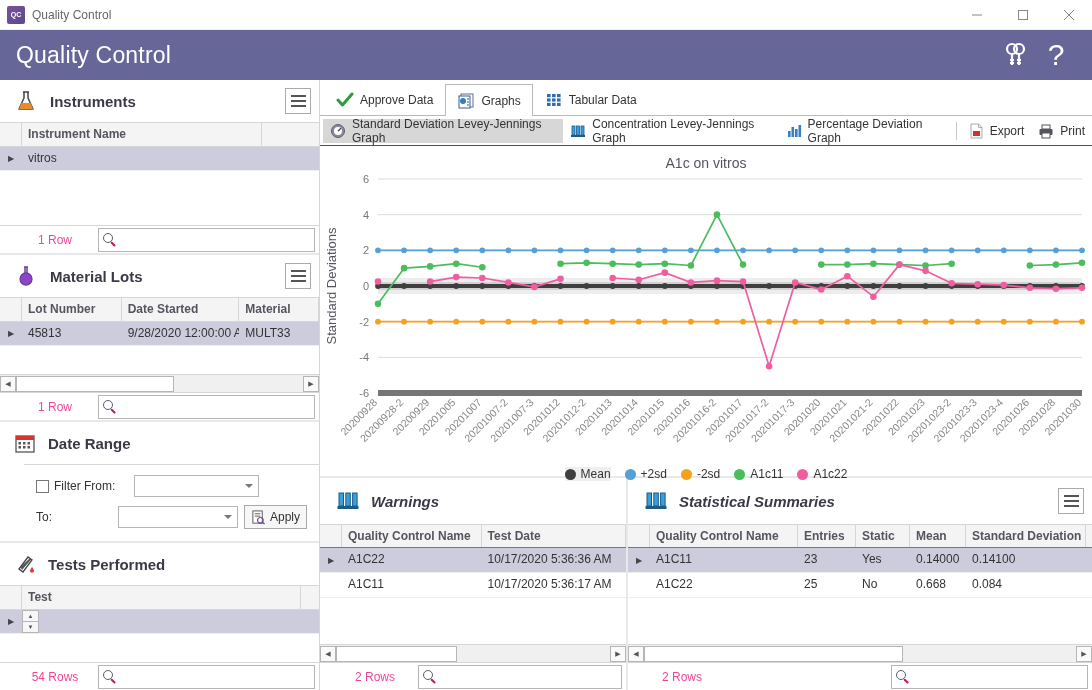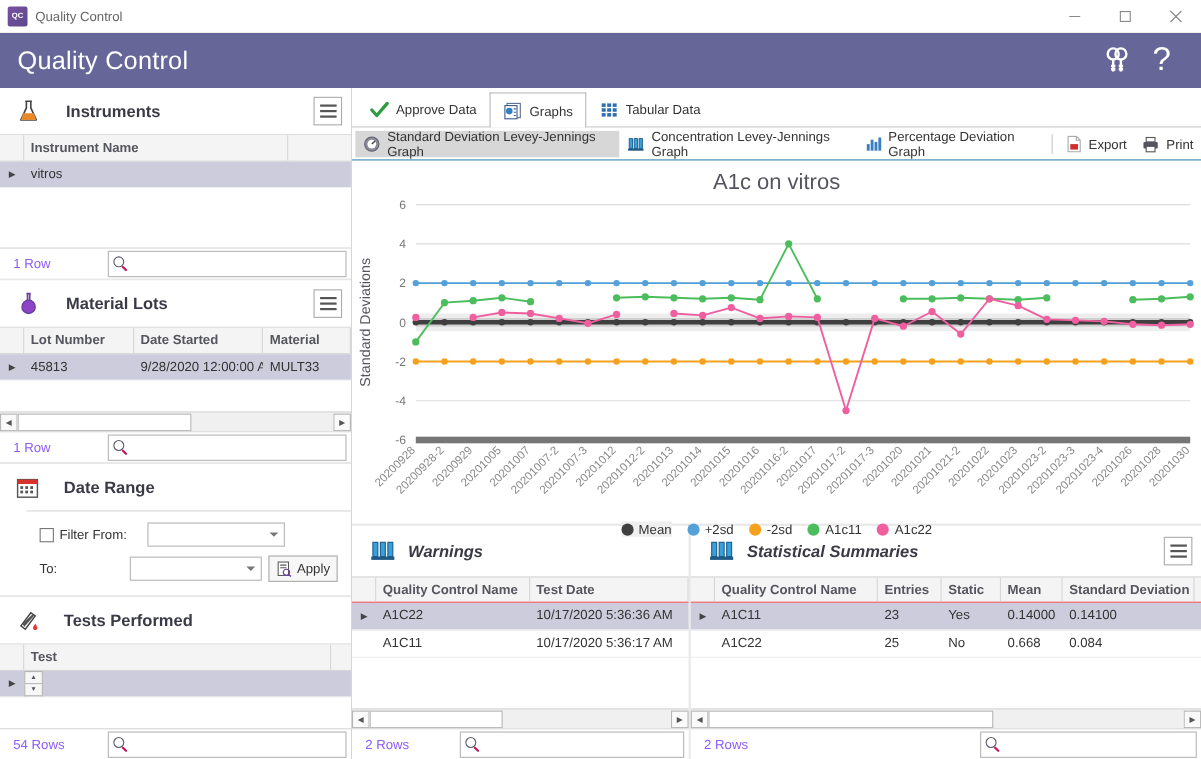--- a/index.html
+++ b/index.html
@@ -45,21 +45,21 @@
   .body { flex:1; display:flex; min-height:0; }
 
   
   .sidebar { width:320px; min-width:320px; border-right:1px solid #d6d6d6; display:flex;
              flex-direction:column; background:#fff; }
   .panel { border-bottom:2px solid #e8e8e8; display:flex; flex-direction:column; }
   .panel-head {
     height:42px; min-height:42px; display:flex; align-items:center; padding:0 8px 0 14px;
     background:#fff;
   }
-  .panel-head .ttl { font-size:15px; font-weight:bold; color:#3a3a46; flex:1; margin-left:22px; }
+  .panel-head .ttl { font-size:15px; font-weight:bold; color:#3a3a46; flex:1; margin-left:12px; }
   .hamburger {
     width:26px; height:26px; border:1px solid #aaa; background:#fff;
     display:flex; flex-direction:column; justify-content:center; align-items:center; gap:3px;
   }
   .hamburger span { display:block; width:15px; height:2px; background:#555; }
 
   
   .grid { border-top:1px solid #d6d6d6; background:#fff; }
   .grid-header { display:flex; background:#f4f4f4; border-bottom:1px solid #d6d6d6; height:24px; }
   .gh-cell { font-size:12px; font-weight:bold; color:#55555f; padding:4px 6px;
@@ -67,21 +67,21 @@
   .gh-indent { width:22px; min-width:22px; border-right:1px solid #d6d6d6; }
   .grid-row { display:flex; height:24px; align-items:stretch; border-bottom:1px solid #efefef; }
   .grid-row.sel { background:#ccccdd; }
   .gr-arrow { width:22px; min-width:22px; display:flex; align-items:center; justify-content:center;
               color:#444; font-size:8px; }
   .gr-cell { padding:4px 6px; font-size:12px; color:#333; white-space:nowrap; overflow:hidden; }
   .grid-body-fill { background:#fff; }
 
   .grid-footer { display:flex; align-items:center; height:28px; padding:0 4px;
                  border-top:1px solid #d6d6d6; background:#fff; }
-  .rowcount { font-size:12px; color:#8b5cf6; width:94px; padding-left:8px; }
+  .rowcount { font-size:12px; color:#ec4899; width:94px; padding-left:8px;text-align:center; }
   .searchbox { flex:1; height:24px; border:1px solid #b5b5b5; background:#fff;
                display:flex; align-items:center; padding-left:4px; }
   .mag { width:14px; height:14px; position:relative; flex:none; }
   .mag .ring { position:absolute; left:0; top:0; width:10px; height:10px;
                border:1.6px solid #5b5b6e; border-radius:50%; }
   .mag .handle { position:absolute; left:8px; top:8px; width:6px; height:2px; background:#c2185b;
                  transform:rotate(45deg); transform-origin:left center; border-radius:1px; }
   .search-input { border:0; outline:0; flex:1; font-size:12px; font-family:inherit; background:transparent; }
 
   .hscroll { height:18px; background:#f0f0f0; border-top:1px solid #d6d6d6;
@@ -120,21 +120,21 @@
   .toolbar { height:30px; min-height:30px; display:flex; align-items:center;
              border-bottom:1px solid #0369a1; background:#fff; padding-left:3px; }
   .tbtn { display:flex; align-items:center; gap:6px; height:24px; padding:0 7px;
           font-size:12px; color:#333; }
   .tbtn.active { background:#d7d7d7; }
   .tsep { width:1px; height:18px; background:#c8c8c8; margin:0 5px; }
 
   
   .chart-wrap { flex:1; min-height:0; border-bottom:2px solid #e8e8e8; position:relative;
                 background:#fff; padding:0; }
-  .chart-title { text-align:center; font-size:20px; color:#55555f; padding-top:9px; }
+  .chart-title { text-align:center; font-size:14px; color:#55555f; padding-top:9px; }
   .chart-svg { display:block; width:100%; }
   .legend { display:flex; align-items:center; justify-content:center; gap:14px; margin-top:-4px; }
   .lg-item { display:flex; align-items:center; gap:5px; font-size:12px; color:#333; }
   .lg-dot { width:11px; height:11px; border-radius:50%; display:block; }
 
   
   .bottom { height:212px; min-height:212px; display:flex; }
   .bpanel { display:flex; flex-direction:column; min-width:0; }
   .bpanel.warn { width:308px; min-width:308px; border-right:2px solid #e8e8e8; }
   .bpanel.stats { flex:1; }

